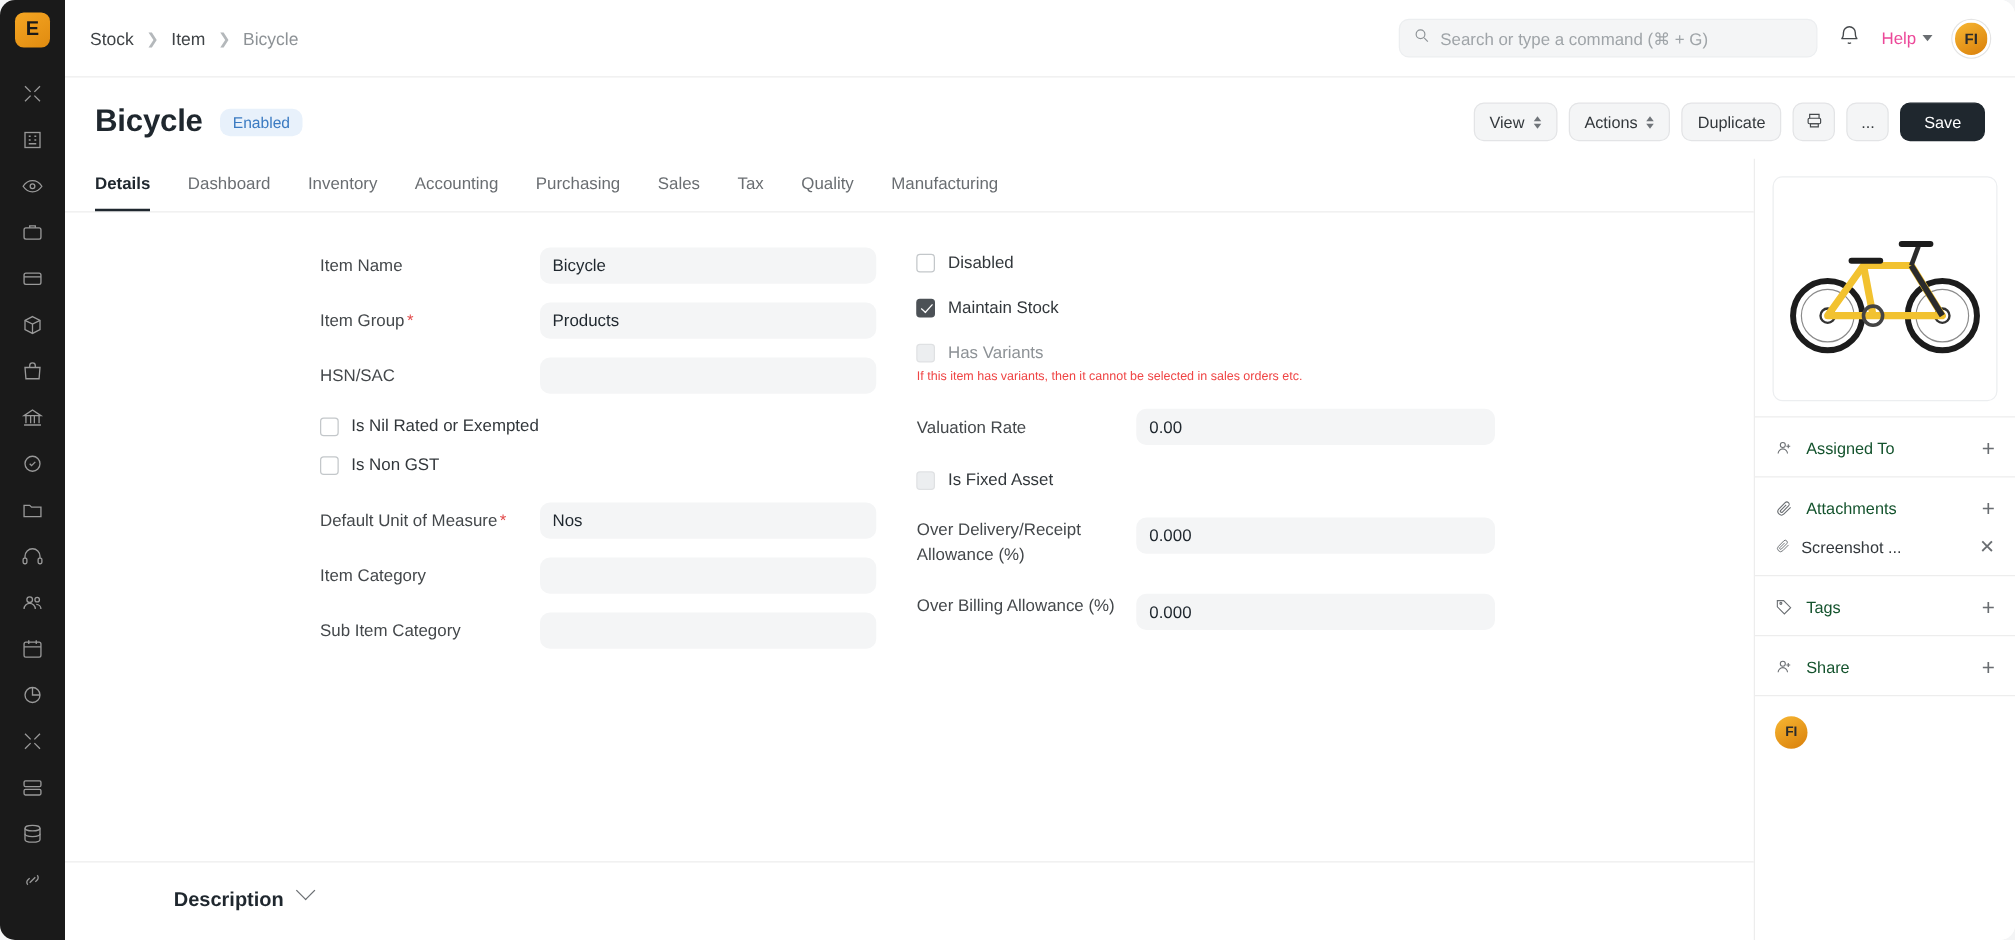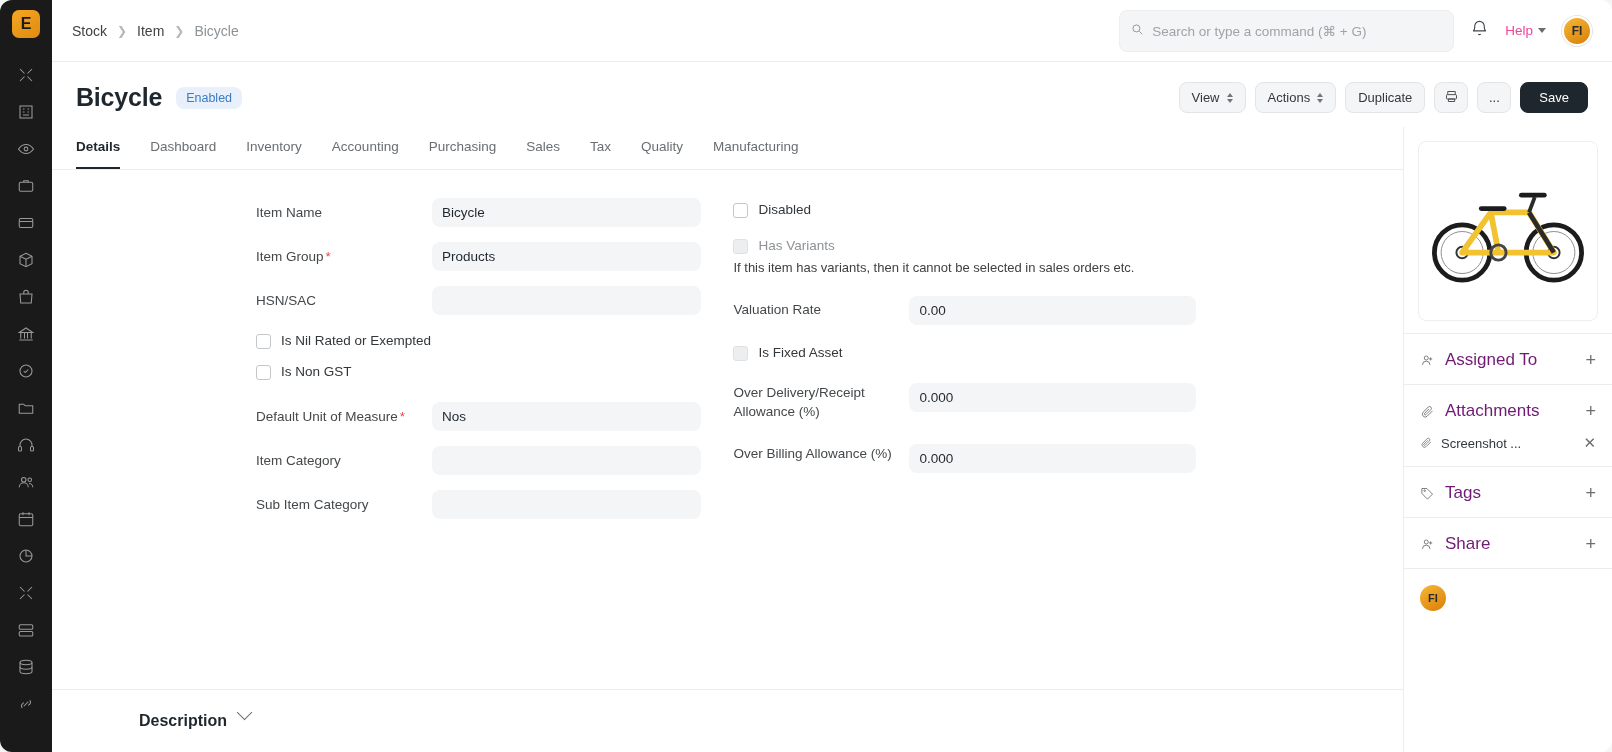--- a/index.html
+++ b/index.html
@@ -74,21 +74,21 @@
   .bc-sep { color: #b4b8bb; font-size: 12px; }
   .bc-current { color: #8d9296; }
 
   .nav-right {
     margin-left: auto;
     display: flex;
     align-items: center;
     gap: 16px;
   }
   .search-box {
-    width: 335px; height: 42px;
+    width: 335px; height: 31px;
     background: #f4f5f6;
     border: 1px solid #eceef0;
     border-radius: 8px;
     display: flex; align-items: center;
     padding: 0 10px;
     gap: 8px;
   }
   .search-box svg { width: 14px; height: 14px; stroke: #8d9296; fill: none; stroke-width: 1.6; }
   .search-box .ph { color: #9fa4a8; font-size: 13.5px; }
   .bell svg { width: 19px; height: 19px; stroke: #44484b; fill: none; stroke-width: 1.4; }
@@ -220,22 +220,22 @@
     left: 4.5px; top: 1.3px;
     width: 4px; height: 8px;
     border: solid #fff;
     border-width: 0 1.7px 1.7px 0;
     transform: rotate(42deg);
   }
   .cb.disabled { background: #eceef0; border-color: #dfe1e3; }
   .cb-label { font-size: 13.5px; color: #32373b; }
   .cb-label.muted { color: #8d9296; }
   .helper {
-    font-size: 13px;
-    color: #404040;
+    font-size: 10px;
+    color: #ef4444;
     margin: -8px 0 18px 0;
     line-height: 1.5;
     max-width: 450px;
   }
   .col-right .field-row .lbl { width: 176px; }
 
   .description-bar {
     border-top: 1px solid #ededed;
     margin-top: auto;
     padding: 22px 24px 22px 87px;
@@ -260,21 +260,21 @@
     display: flex; align-items: center; justify-content: center;
     overflow: hidden;
   }
   .sb-section {
     border-top: 1px solid #ededed;
     padding: 16px 16px 14px 16px;
   }
   .sb-head { display: flex; align-items: center; }
   .sb-head .ic { width: 17px; height: 17px; margin-right: 8px; display: flex; align-items: center; }
   .sb-head .ic svg { width: 15px; height: 15px; stroke: #6a6e72; fill: none; stroke-width: 1.4; }
-  .sb-title { font-size: 17px; color: #701a75; }
+  .sb-title { font-size: 13px; color: #14532d; }
   .plus {
     margin-left: auto;
     color: #6a6e72;
     font-size: 18px;
     line-height: 14px;
     cursor: pointer;
   }
   .attach-item {
     display: flex; align-items: center;
     margin-top: 13px;
@@ -548,20 +548,24 @@
           </div>
 
           <div class="col col-right">
 
             <div class="check-row" style="margin-top:4px;">
               <span class="cb"></span>
               <span class="cb-label">Disabled</span>
             </div>
 
 
+            <div class="check-row" style="margin-top:20px;">
+              <span class="cb checked"></span>
+              <span class="cb-label">Maintain Stock</span>
+            </div>
 
             <div class="check-row" style="margin-top:20px; margin-bottom:12px;">
               <span class="cb disabled"></span>
               <span class="cb-label muted">Has Variants</span>
             </div>
 
             <div class="helper">If this item has variants, then it cannot be selected in sales orders etc.</div>
 
             <div class="field-row" style="margin-top:18px;">
               <div class="lbl">Valuation Rate</div>

